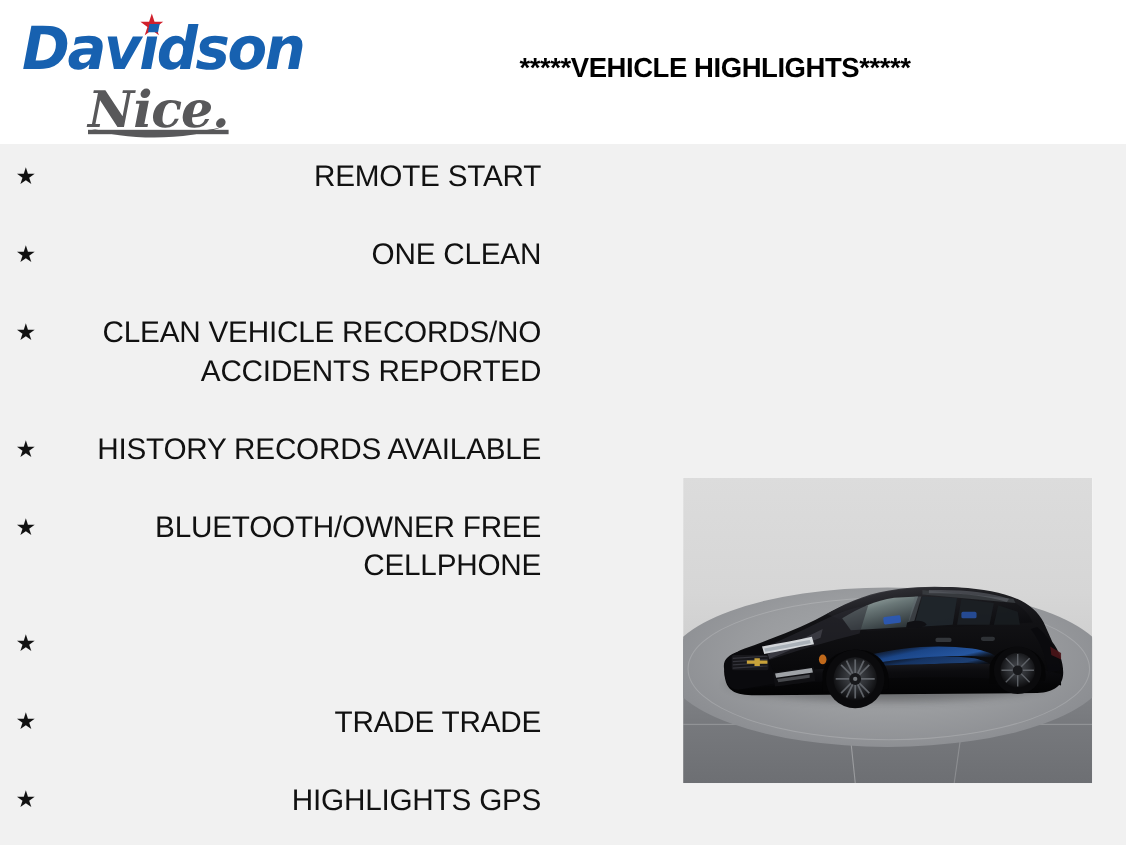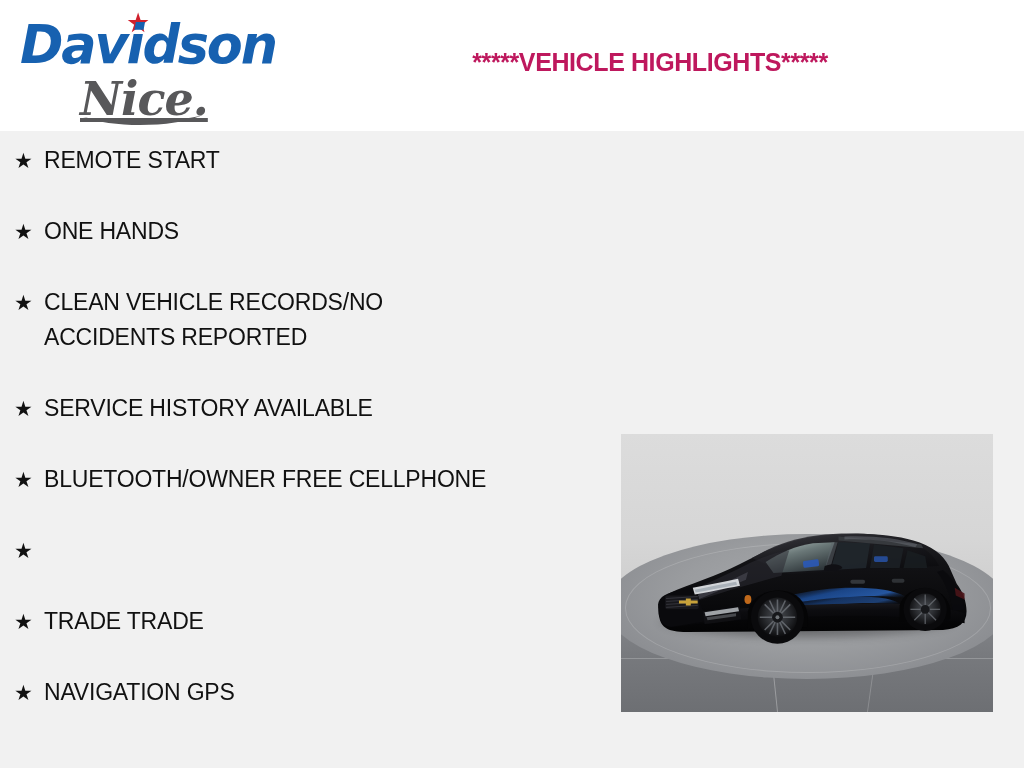--- a/index.html
+++ b/index.html
@@ -91,21 +91,21 @@
   .headline {
     position: absolute;
     left: 300px;
     top: 48px;
     width: 700px;
     text-align: center;
     font-family: "Liberation Sans", sans-serif;
     font-weight: bold;
     font-size: 25px;
     letter-spacing: -0.4px;
-    color: #be185d;
+    color: #000000;
     white-space: nowrap;
   }
 
   
   .content {
     position: absolute;
     left: 0;
     top: 131px;
     width: 1024px;
     height: 637px;
@@ -129,25 +129,26 @@
     font-size: 21px;
     line-height: 35px;
     color: #111111;
     text-align: left;
     padding-left: 2px;
     box-sizing: border-box;
   }
   .hl-text {
     flex: 1 1 auto;
     font-family: "Liberation Sans", sans-serif;
-    font-size: 23px;
+    font-size: 27px;
     line-height: 35px;
     color: #111111;
     letter-spacing: -0.2px;
     max-width: 448px;
+    text-align: right;
   }
 
   
   .photo-frame {
     position: absolute;
     left: 621px;
     top: 303px;
     width: 372px;
     height: 278px;
     background: #ffffff;
@@ -260,50 +261,50 @@
 
     <div class="highlights">
 
       <div class="hl-item">
         <span class="hl-star">★</span>
         <span class="hl-text">REMOTE START</span>
       </div>
 
       <div class="hl-item">
         <span class="hl-star">★</span>
-        <span class="hl-text">ONE HANDS</span>
+        <span class="hl-text">ONE CLEAN</span>
       </div>
 
       <div class="hl-item">
         <span class="hl-star">★</span>
         <span class="hl-text">CLEAN VEHICLE RECORDS/NO ACCIDENTS REPORTED</span>
       </div>
 
       <div class="hl-item">
         <span class="hl-star">★</span>
-        <span class="hl-text">SERVICE HISTORY AVAILABLE</span>
+        <span class="hl-text">HISTORY RECORDS AVAILABLE</span>
       </div>
 
       <div class="hl-item">
         <span class="hl-star">★</span>
         <span class="hl-text">BLUETOOTH/OWNER FREE CELLPHONE</span>
       </div>
 
       <div class="hl-item">
         <span class="hl-star">★</span>
       </div>
 
       <div class="hl-item">
         <span class="hl-star">★</span>
         <span class="hl-text">TRADE TRADE</span>
       </div>
 
       <div class="hl-item">
         <span class="hl-star">★</span>
-        <span class="hl-text">NAVIGATION GPS</span>
+        <span class="hl-text">HIGHLIGHTS GPS</span>
       </div>
 
     </div>
 
     <div class="photo-frame">
       <div class="photo">
         <div class="floor"></div>
         <div class="floor-seam"></div>
         <div class="floor-seam2"></div>
         <div class="floor-seam3"></div>

